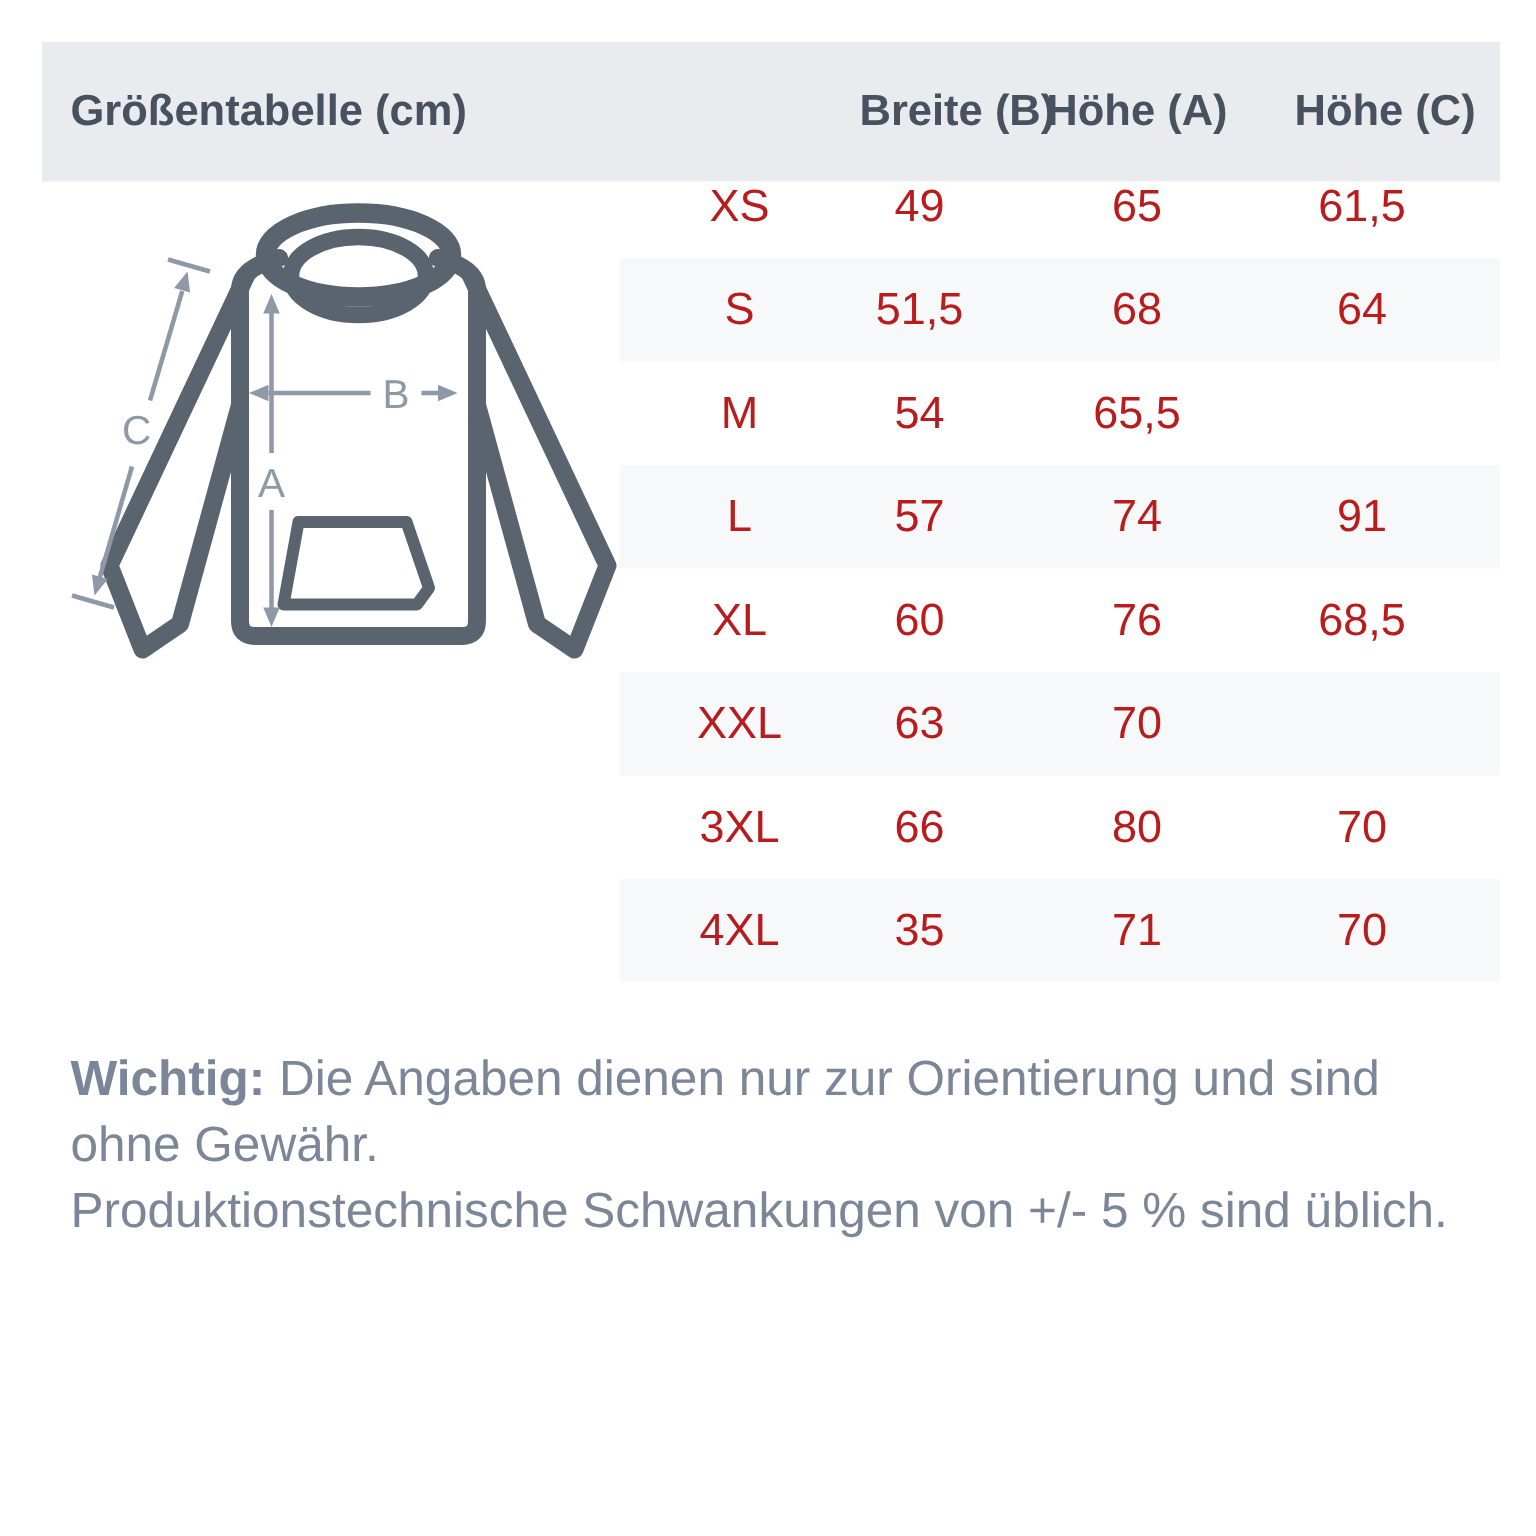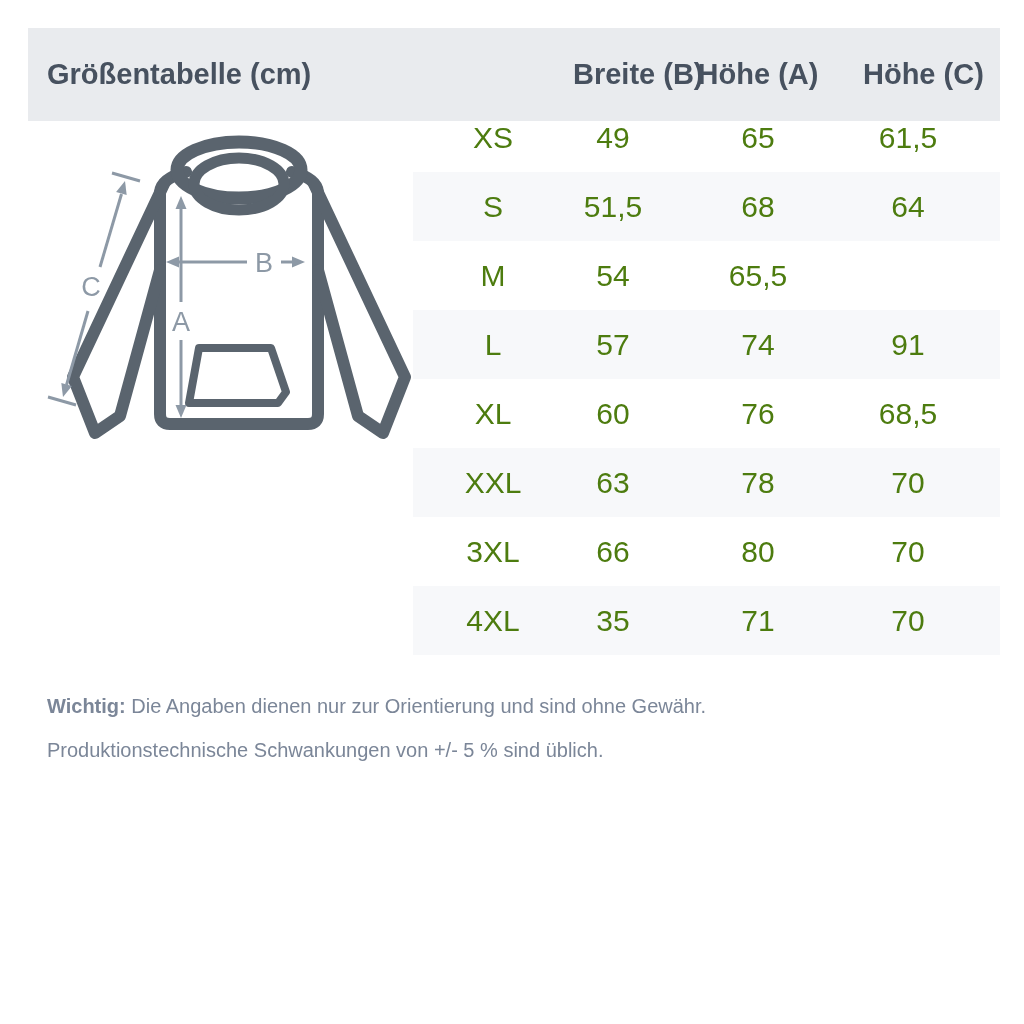--- a/index.html
+++ b/index.html
@@ -21,33 +21,33 @@
     font-size: 29px; font-weight: bold; color: #47515f;
     text-align: center; white-space: nowrap;
   }
 
   
   .table { position: absolute; left: 413px; top: 103px; width: 587px; }
   .row {
     height: 69px; display: grid; grid-template-columns: 160px 80px 210px 90px;
     padding-right: 47px; box-sizing: border-box;
     align-items: center; text-align: center;
-    font-size: 30px; color: #4d7c0f;
+    font-size: 30px; color: #b91c1c;
   }
   .row:nth-child(even) { background: #f7f8fa; }
   .cell { white-space: nowrap; }
 
   
   .diagram { position: absolute; left: 42px; top: 118px; }
   .diagram text { font-family: "Liberation Sans", sans-serif; }
 
   
   .note {
     position: absolute; left: 47px; top: 664px; width: 935px;
-    font-size: 20px; line-height: 44px; color: #7b8698;
+    font-size: 33px; line-height: 44px; color: #7b8698;
   }
   .note b { font-weight: bold; }
 </style>
 </head>
 <body>
 
 <div class="canvas">
 
   <div class="band">
     <div class="title">Größentabelle (cm)</div>
@@ -119,21 +119,20 @@
     </div>
     <div class="row">
       <div class="cell">XL</div>
       <div class="cell">60</div>
       <div class="cell">76</div>
       <div class="cell">68,5</div>
     </div>
     <div class="row">
       <div class="cell">XXL</div>
       <div class="cell">63</div>
-      <div class="cell">78</div>
       <div class="cell">70</div>
     </div>
     <div class="row">
       <div class="cell">3XL</div>
       <div class="cell">66</div>
       <div class="cell">80</div>
       <div class="cell">70</div>
     </div>
     <div class="row">
       <div class="cell">4XL</div>

